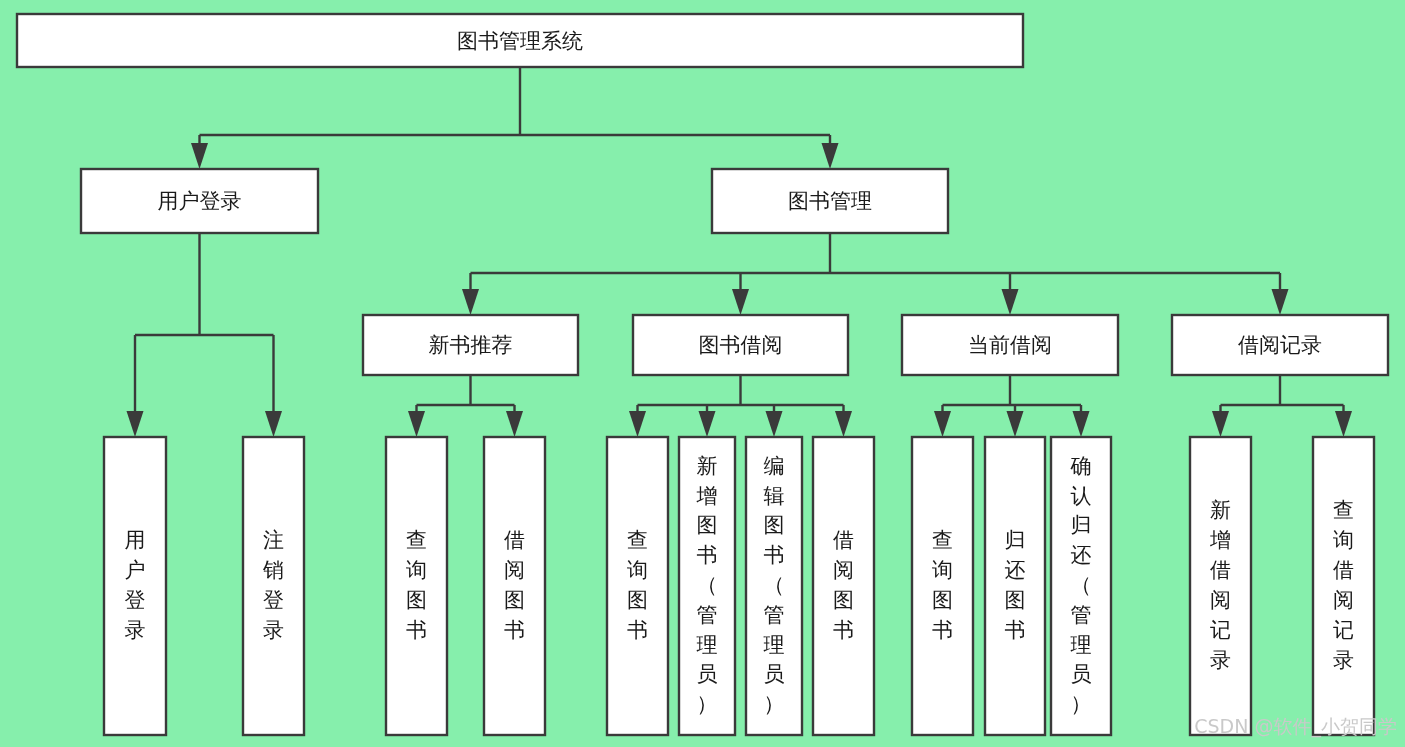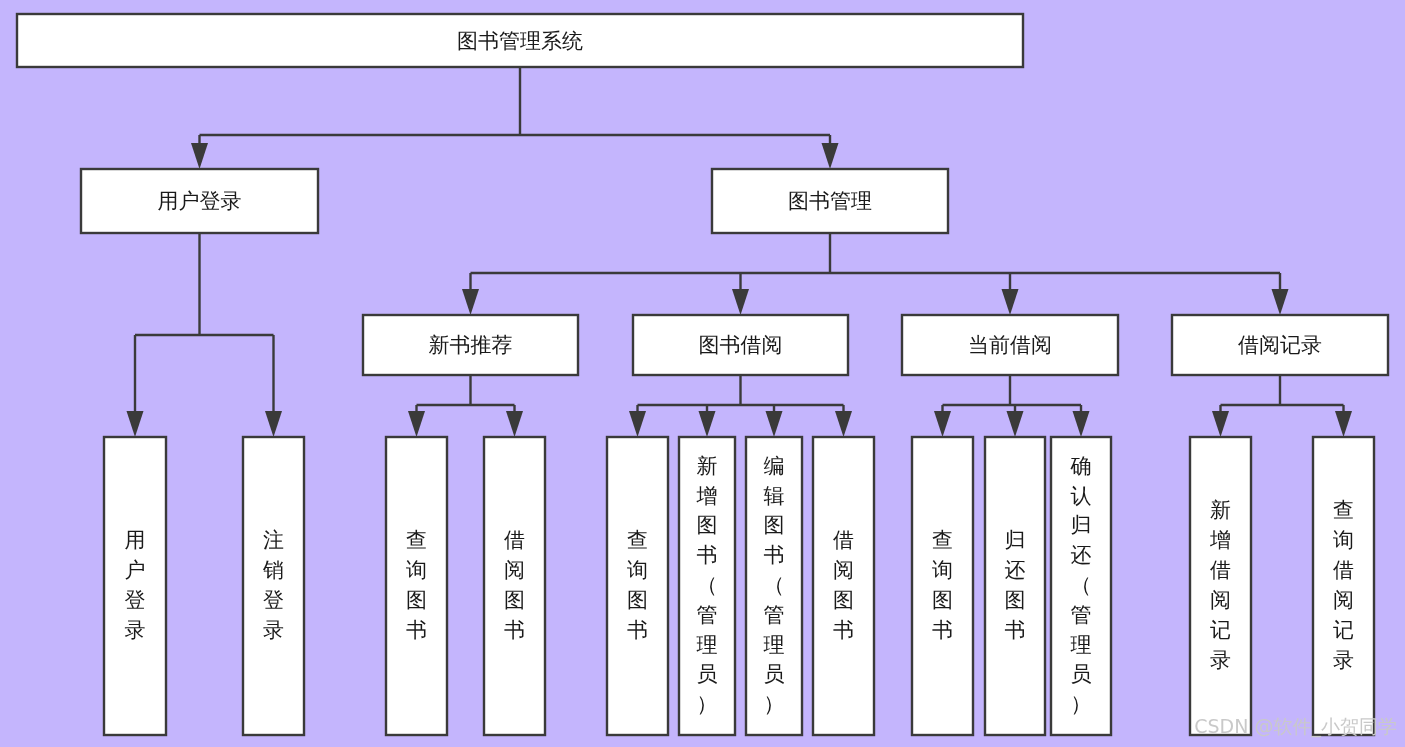--- a/index.html
+++ b/index.html
@@ -8,21 +8,21 @@
     padding: 0;
     background: #ffffff;
   }
   body {
     font-family: "DejaVu Sans", "Liberation Sans", sans-serif;
   }
   #diagram-root {
     position: relative;
     width: 1405px;
     height: 747px;
-    background: #c4b5fd;
+    background: #86efac;
     overflow: hidden;
   }
   svg.flow-canvas {
     position: absolute;
     left: 0;
     top: 0;
     width: 1405px;
     height: 747px;
   }
   .node-rect {

